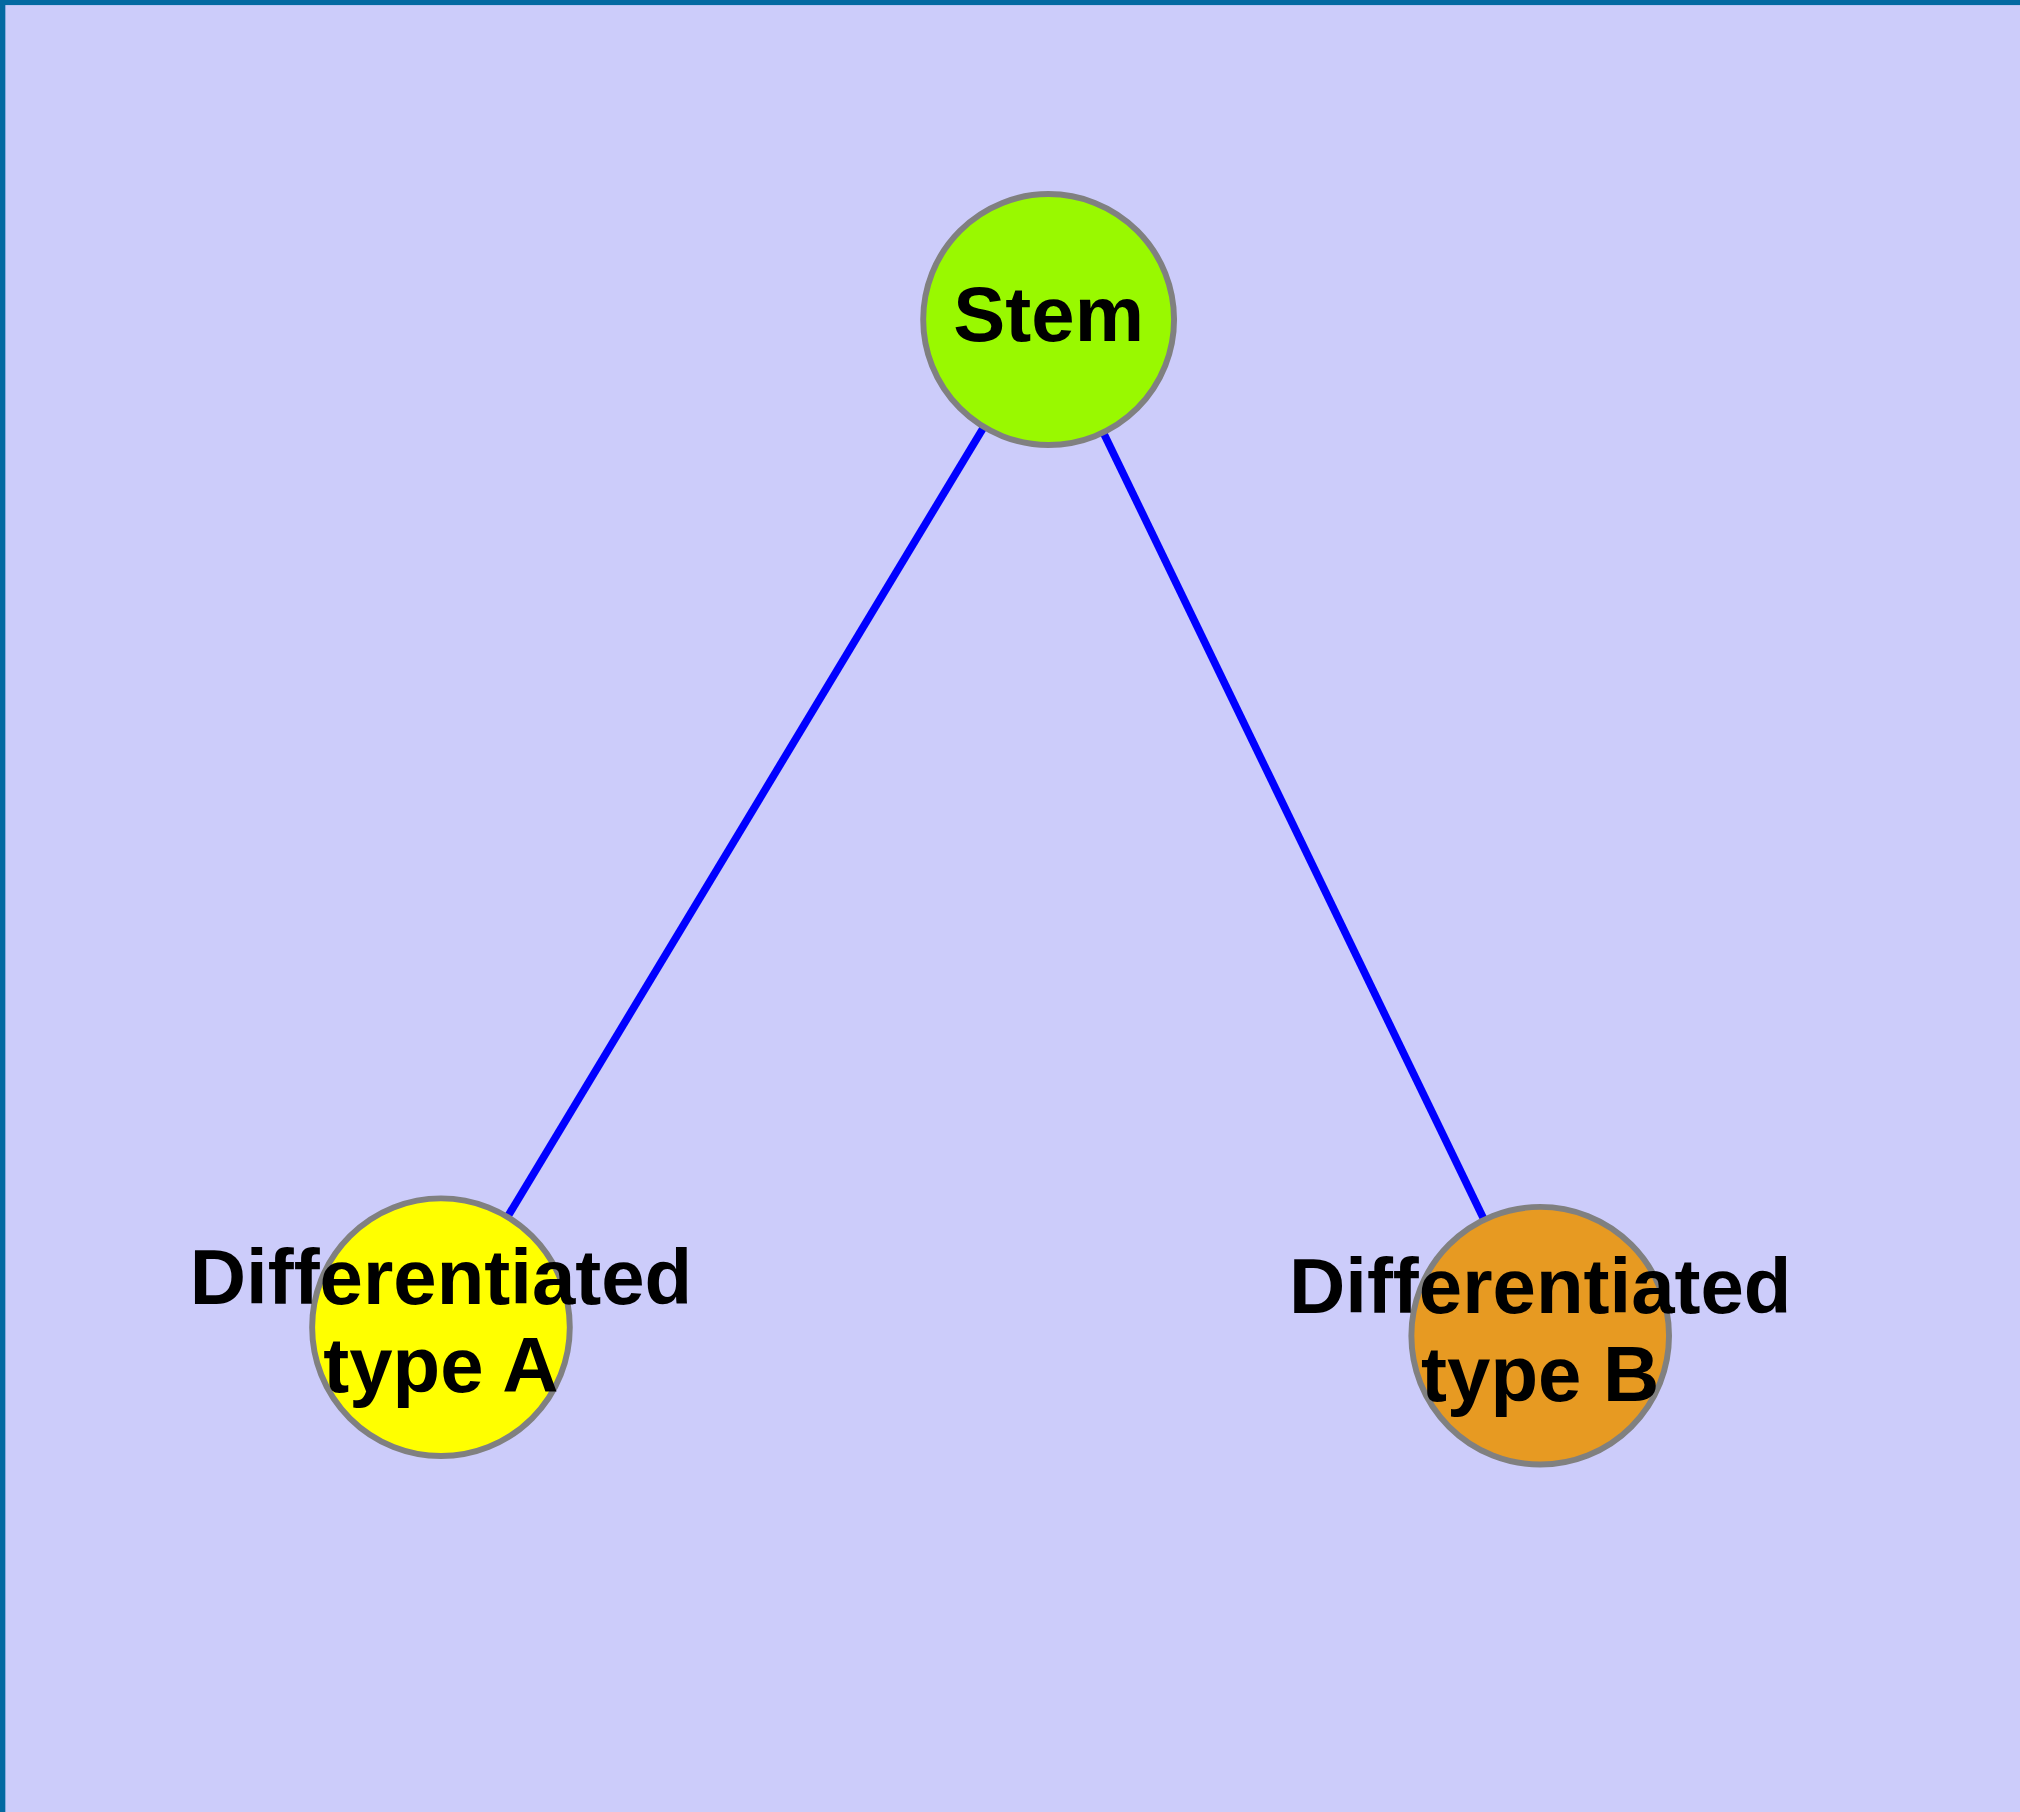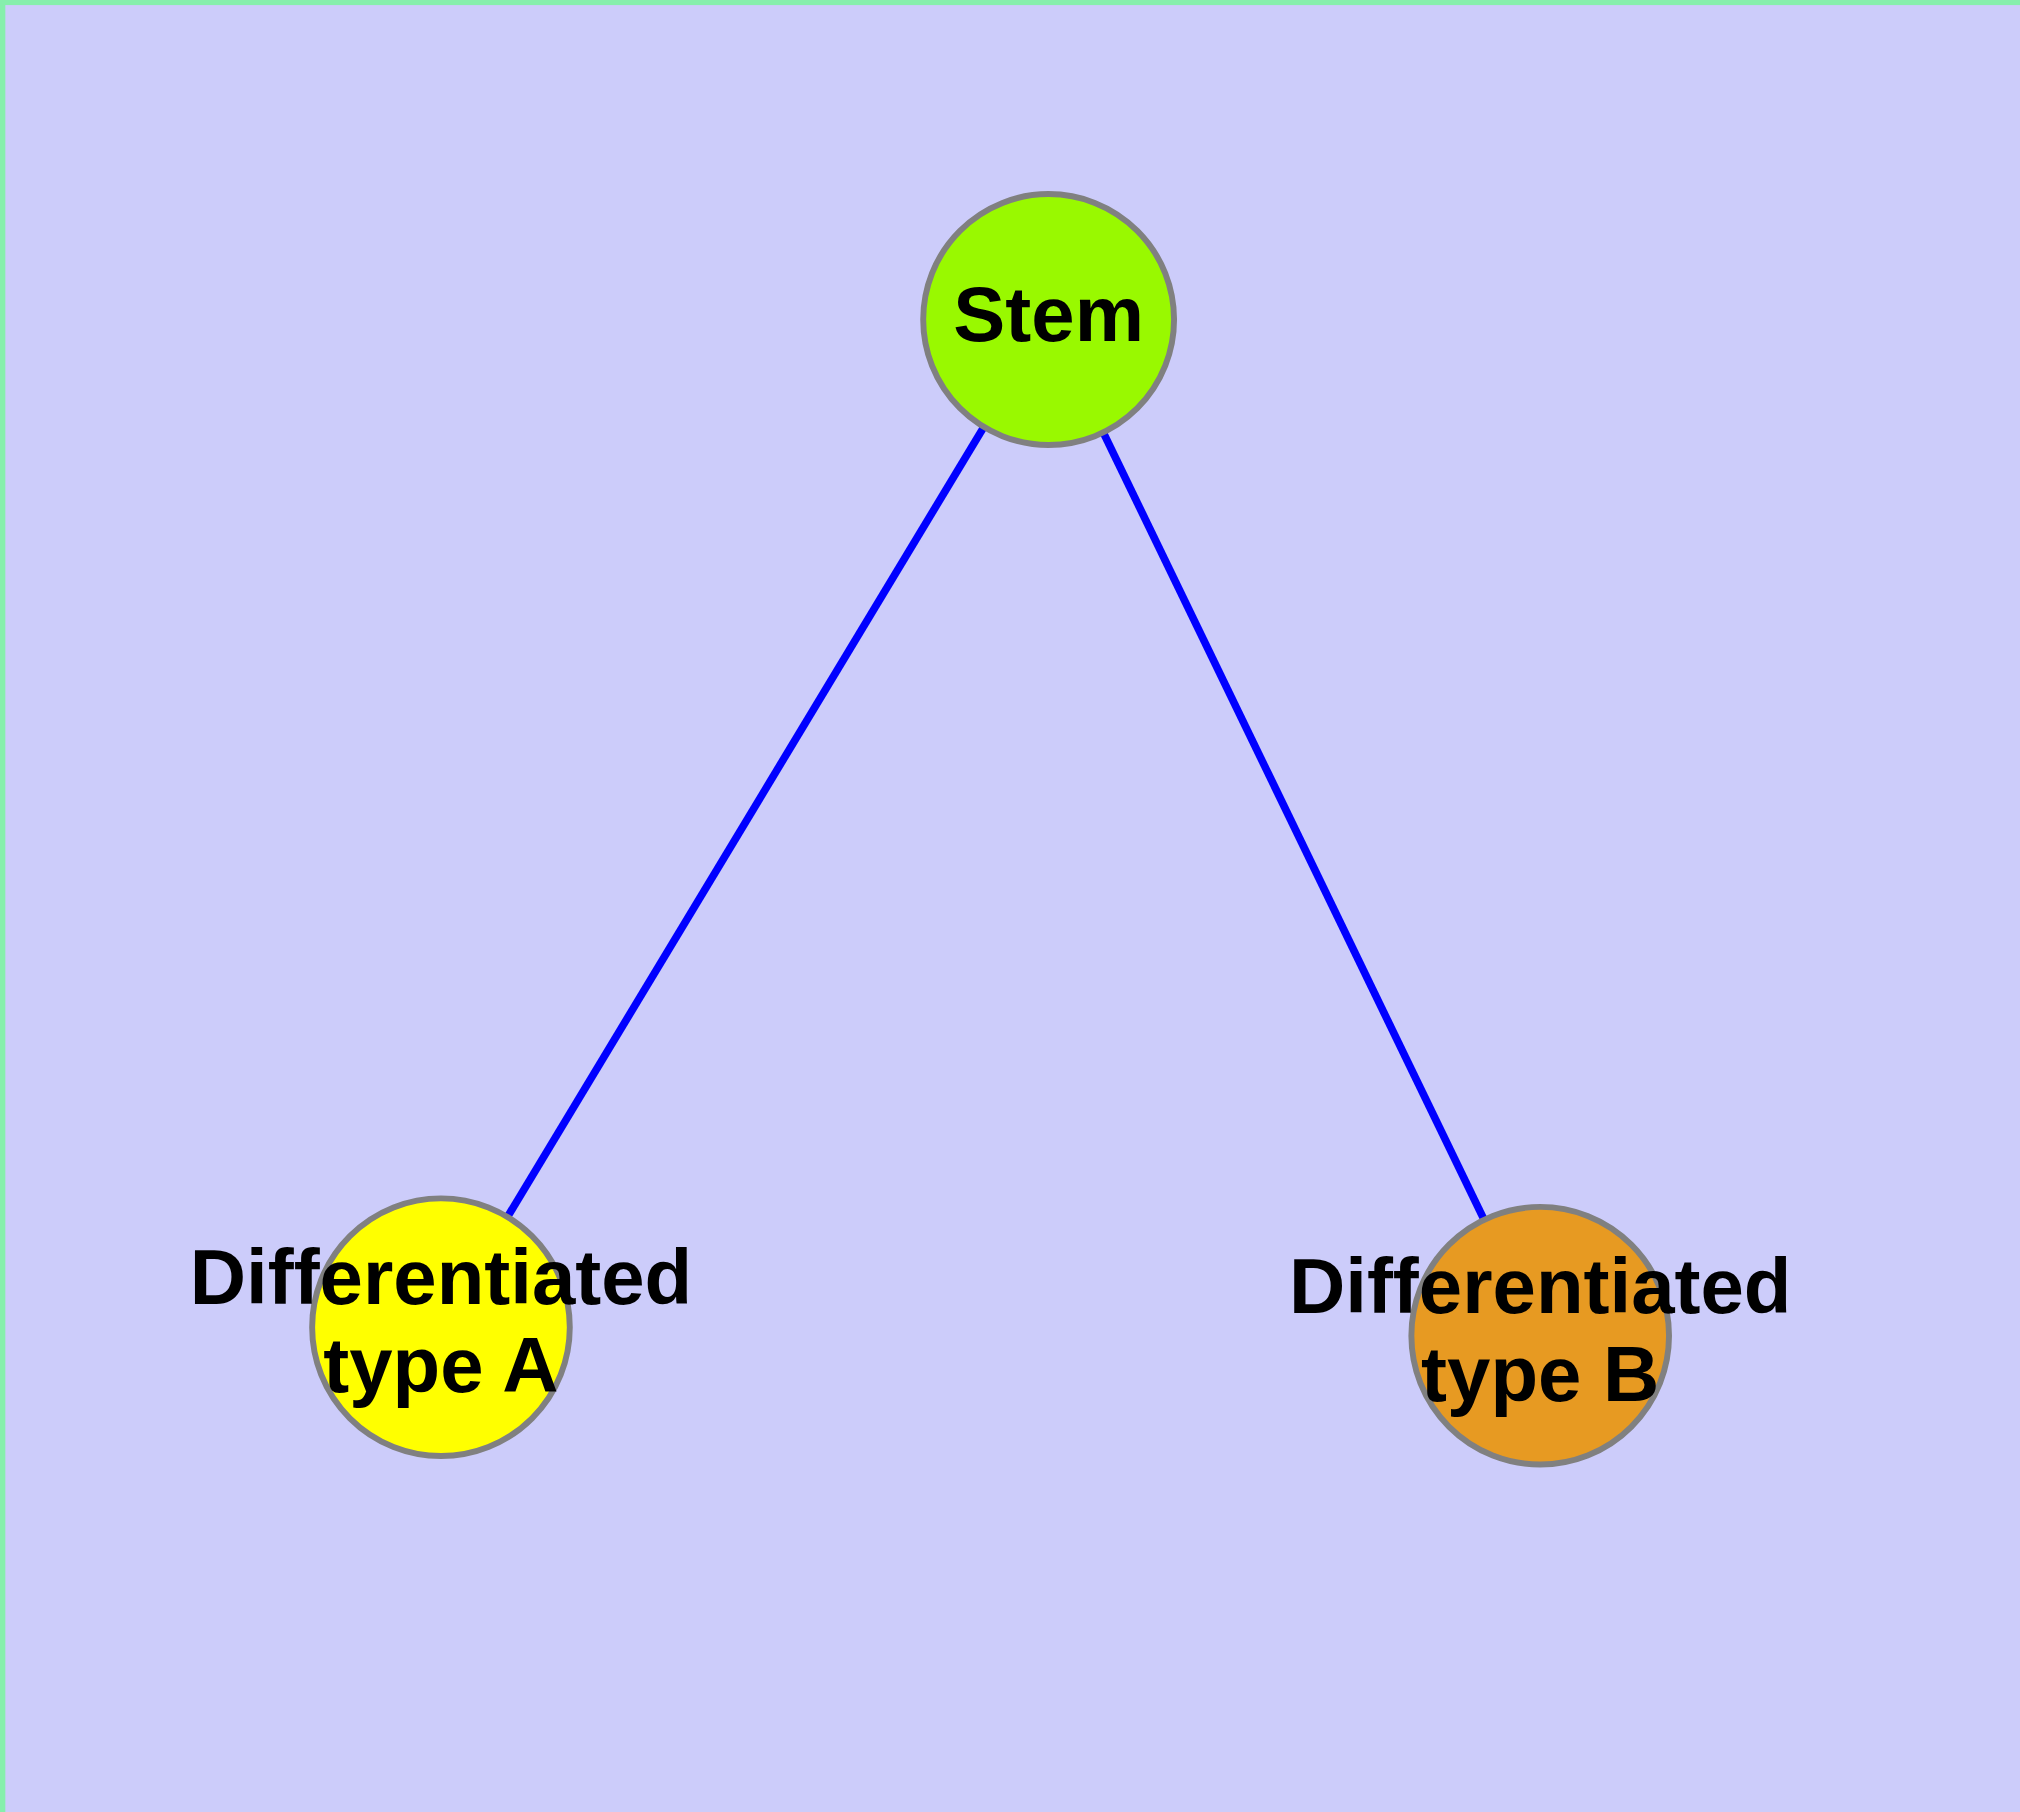--- a/index.html
+++ b/index.html
@@ -35,21 +35,21 @@
     text-anchor: middle;
     paint-order: normal;
   }
   .node-label tspan {
     font-family: "Liberation Sans", sans-serif;
   }
 </style>
 </head>
 <body>
 
-<div id="canvas" style="background: #86efac; width: 2021px; height: 1812px;">
+<div id="canvas" style="background: #0369a1; width: 2021px; height: 1812px;">
   <svg id="graph-svg" viewBox="0 0 2384 2138" xmlns="http://www.w3.org/2000/svg">
 
     <rect id="bg-rect" x="6" y="6" width="2378" height="2132" fill="#ccccfa"></rect>
 
     <g id="edges-layer">
         <line x1="1237" y1="377" x2="520" y2="1566" stroke="#0000ff" stroke-width="9" stroke-linecap="butt"></line>
         <line x1="1237" y1="377" x2="1817" y2="1576" stroke="#0000ff" stroke-width="9" stroke-linecap="butt"></line>
       </g>
     <g id="nodes-layer">
         <g>

